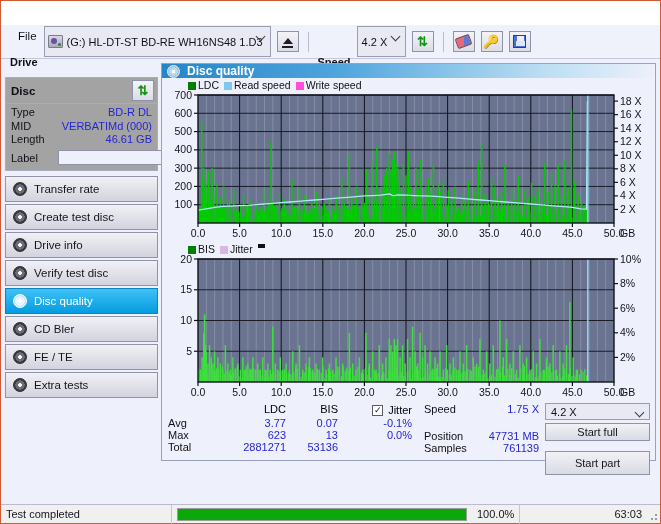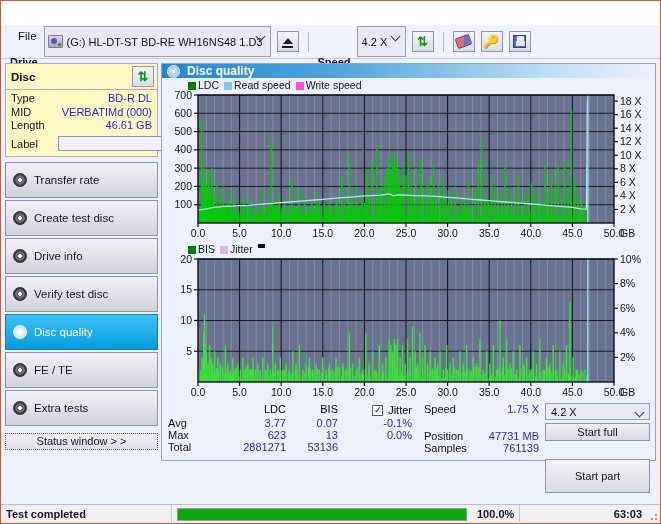--- a/index.html
+++ b/index.html
@@ -81,40 +81,40 @@
     border:1px solid #7a3a48;transform:rotate(-20deg);box-sizing:border-box;}
   .keys{color:#c9a227;font-size:13px;line-height:1;}
   .floppy{width:13px;height:13px;background:#4a6fd6;border:1px solid #24418c;
     position:relative;box-sizing:border-box;}
   .floppy:after{content:"";position:absolute;left:3px;top:0;width:7px;height:5px;background:#eceffb;}
   .floppy:before{content:"";position:absolute;left:2px;bottom:1px;width:9px;height:5px;background:#dfe6fa;}
   
   .body{display:flex;height:402px;}
   .leftcol{width:160px;padding:4px 3px 0 4px;box-sizing:border-box;}
   
-  .disc-group{border:1px solid #a9acc0;background:#fef9c3;box-sizing:border-box;}
+  .disc-group{border:1px solid #a9acc0;background:#a3a3a3;box-sizing:border-box;margin-top:14px;}
   .disc-head{display:flex;align-items:center;justify-content:space-between;
     padding:2px 3px 2px 5px;border-bottom:1px solid #a9acc0;}
   .disc-head b{font-size:11.5px;color:#0d0d14;}
   .disc-rows{padding:2px 5px 3px 5px;}
   .drow{display:flex;justify-content:space-between;line-height:13.5px;font-size:11px;}
   .drow .k{color:#111119;}
   .drow .v{color:#2525d8;}
   .label-row{display:flex;align-items:center;gap:20px;margin-top:2px;}
   .label-row .k{font-size:11px;color:#111119;}
   .label-input{flex:1;height:15px;background:#eef0fb;border:1px solid #9093a8;box-sizing:border-box;}
   .cd-btn{width:19px;height:18px;background:linear-gradient(#f2f2f7,#dcdce6);
     border:1px solid #8f93a8;box-sizing:border-box;display:flex;align-items:center;justify-content:center;}
   .cd-disc{width:13px;height:13px;border-radius:50%;
     background:radial-gradient(circle,#f7f7e2 0 22%,#cfc75e 23% 70%,#e9e49b 71% 100%);
     border:1px solid #9c9541;box-sizing:border-box;}
   
   .navlist{margin-top:5px;}
   .navbtn{
-    height:36px;margin-bottom:2px;display:flex;align-items:center;gap:7px;
+    height:26px;margin-bottom:2px;display:flex;align-items:center;gap:7px;
     padding-left:7px;box-sizing:border-box;
     background:linear-gradient(#f0f0f5,#d3d3de);
     border:1px solid #9093a8;font-size:11.5px;color:#15151d;
   }
   .navbtn.active{background:linear-gradient(#3fc1f5,#049ce0);color:#fff;border-color:#0b83bc;}
   .nav-ico{width:14px;height:14px;border-radius:50%;flex:none;
     background:radial-gradient(circle,#f5f5f5 0 20%,#6d6d78 21% 55%,#3a3a44 56% 100%);
     border:1px solid #2d2d36;box-sizing:border-box;}
   .navbtn.active .nav-ico{background:radial-gradient(circle,#ffffff 0 20%,#e6f6ff 21% 55%,#bfe8ff 56% 100%);border-color:#fff;}
   .statusbtn{
@@ -145,21 +145,21 @@
     background:linear-gradient(#f1f1f6,#dadae4);border:1px solid #8f93a8;
     font-size:11px;color:#15151d;display:flex;align-items:center;justify-content:center;
     box-sizing:border-box;
   }
   
   .statusbar{
     position:absolute;left:0;right:0;bottom:0;height:19px;
     background:#f0f0f0;border-top:1px solid #b9bccd;display:flex;align-items:center;
     font-size:11px;color:#15151d;box-sizing:border-box;
   }
-  .sb-cell{height:14px;display:flex;align-items:center;padding:10px 5px;box-sizing:border-box;font-weight:bold;}
+  .sb-cell{height:14px;display:flex;align-items:center;padding:10px 5px;box-sizing:border-box;}
   .sb-div{width:1px;height:19px;background:#c7c7c7;}
   .progress-outer{width:290px;height:13px;background:#fff;border:1px solid #9a9a9a;box-sizing:border-box;}
   .progress-inner{height:100%;background:#0aa80a;}
   .grip{position:absolute;right:2px;bottom:2px;width:10px;height:10px;
     background:
       radial-gradient(circle at 8px 8px,#9a9aa8 1px,transparent 1.2px),
       radial-gradient(circle at 4px 8px,#9a9aa8 1px,transparent 1.2px),
       radial-gradient(circle at 8px 4px,#9a9aa8 1px,transparent 1.2px);
   }
   .cbx{width:11px;height:11px;border:1px solid #5a5a6a;background:#fff;box-sizing:border-box;
@@ -260,29 +260,32 @@
         <div class="navbtn">
           <span class="nav-ico"></span>
           <span>Verify test disc</span>
           </div>
         <div class="navbtn active">
           <span class="nav-ico"></span>
           <span>Disc quality</span>
           </div>
         <div class="navbtn">
           <span class="nav-ico"></span>
+          <span>CD Bler</span>
+          </div>
+        <div class="navbtn">
+          <span class="nav-ico"></span>
           <span>FE / TE</span>
           </div>
         <div class="navbtn">
           <span class="nav-ico"></span>
           <span>Extra tests</span>
           </div>
       </div>
 
-      <div class="statusbtn">Status window &gt; &gt;</div>
     </div>
 
     <div class="rightcol">
       <div class="panel">
 
         <div class="panel-head">
           <span class="ph-ico"></span>
           <span class="t">Disc quality</span>
         </div>
 
@@ -1280,21 +1283,21 @@
             <div style="height:13px">&nbsp;</div>
             <div class="val">47731 MB</div>
             <div class="val">761139</div>
           </div>
           <div class="col" style="flex:1;padding:0 5px 0 6px">
             <div class="combo" style="height:17px;padding-left:5px;position:relative">
               <span>4.2 X</span>
               <i class="chev" style="top:5px"></i>
             </div>
             <div class="btn" style="height:18px;margin-top:3px">Start full</div>
-            <div class="btn" style="height:34px;margin-top:18px">Start part</div>
+            <div class="btn" style="height:24px;margin-top:10px">Start part</div>
           </div>
         </div>
 
       </div>
     </div>
   </div>
 
   <div class="statusbar">
     <div class="sb-cell" style="width:170px">Test completed</div>
     <div class="sb-div"></div>

